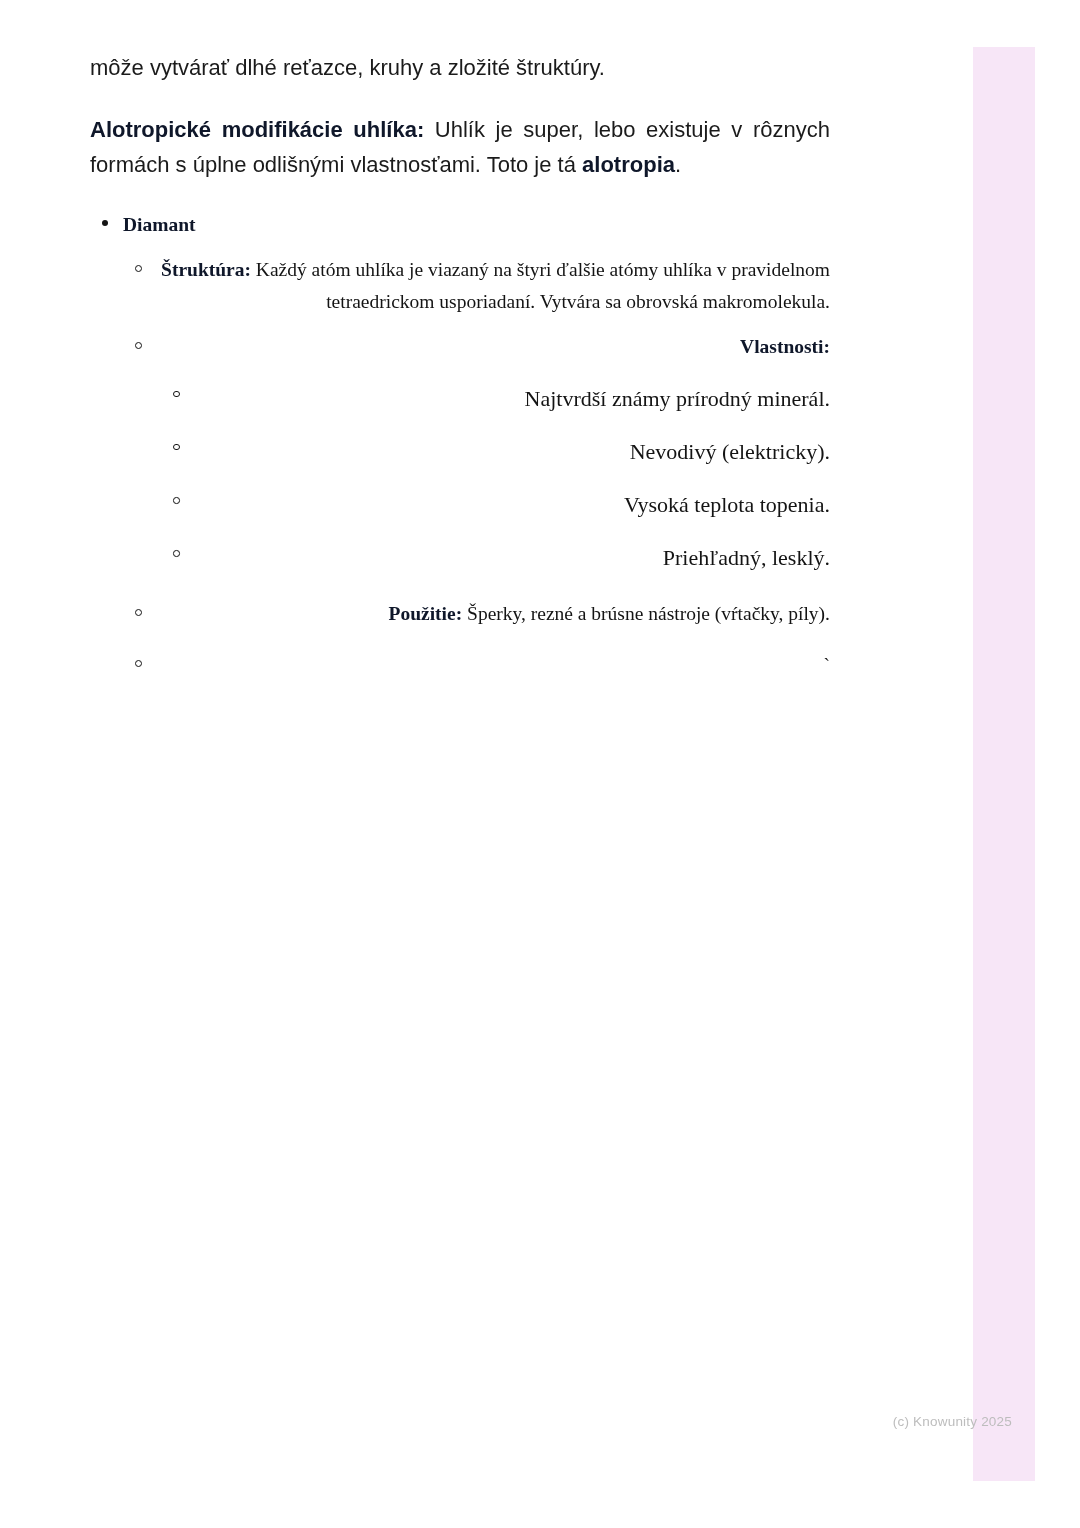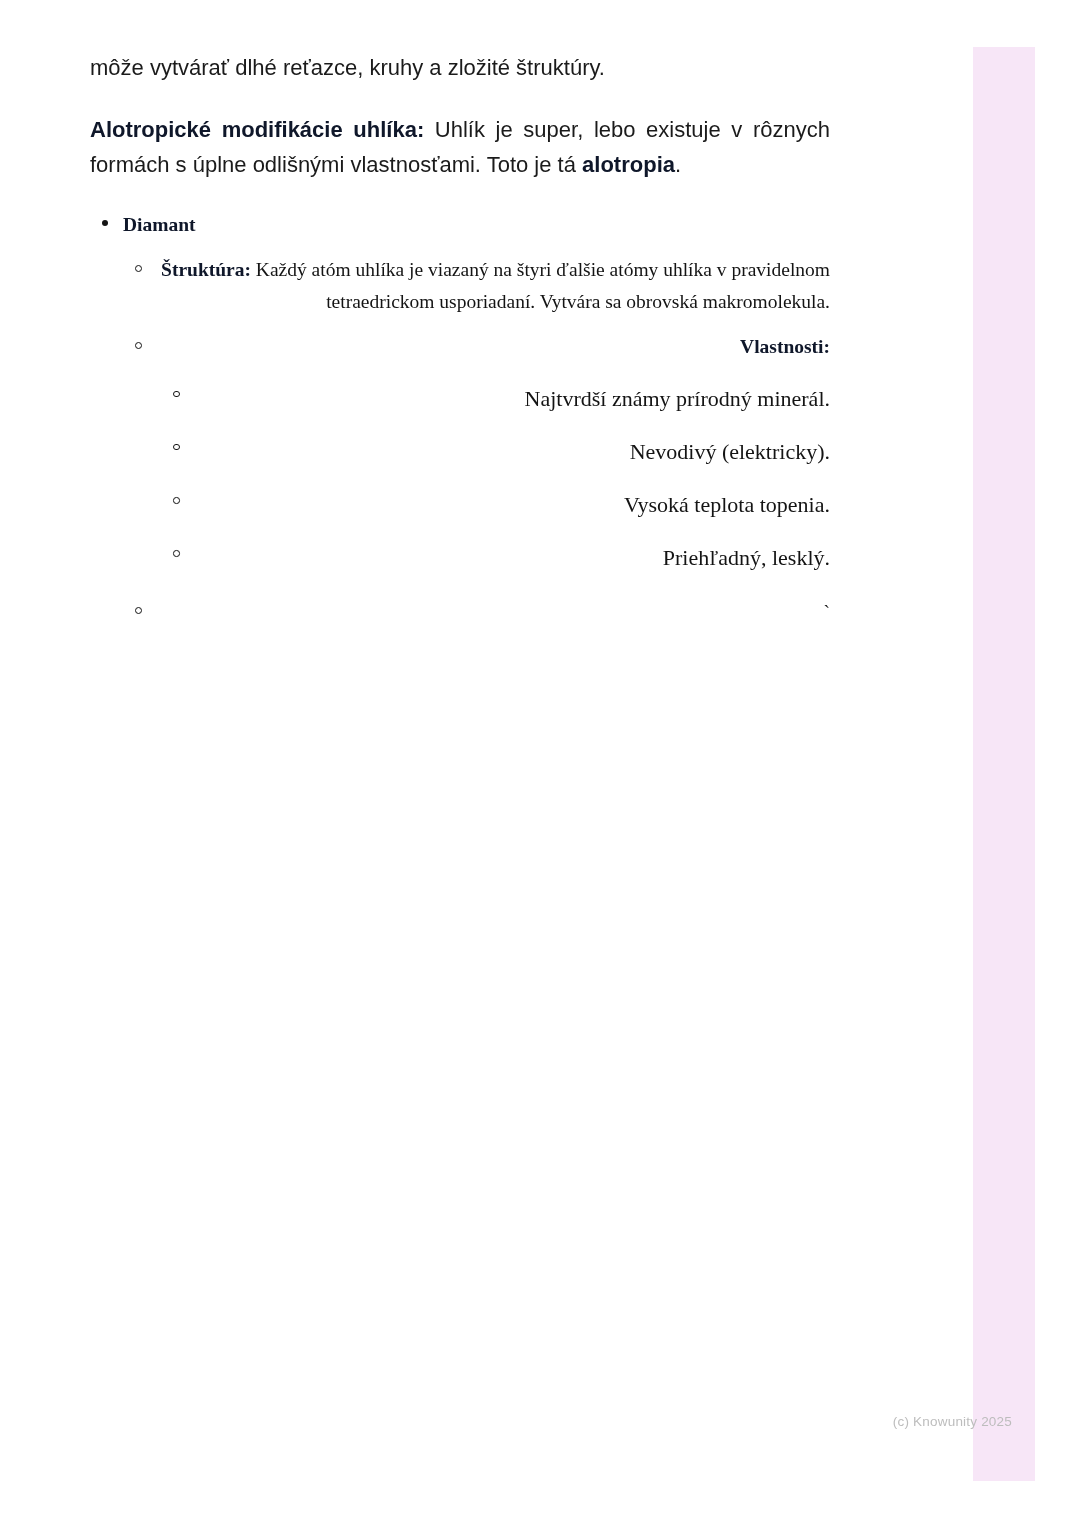--- a/index.html
+++ b/index.html
@@ -189,20 +189,24 @@
                 <span class="bullet-circ-s"></span>
                 <span>Vysoká teplota topenia.</span>
               </li>
               <li>
                 <span class="bullet-circ-s"></span>
                 <span>Priehľadný, lesklý.</span>
               </li>
             </ul>
           </li>
 
+          <li style="margin-top:22px">
+            <span class="bullet-circ"></span>
+            <b>Použitie:</b><span class="item-text"> Šperky, rezné a brúsne nástroje (vŕtačky, píly).</span>
+          </li>
 
           <li style="margin-top:20px">
             <span class="bullet-circ"></span>
             <span class="item-text">`</span>
           </li>
 
         </ul>
       </li>
     </ul>
 

